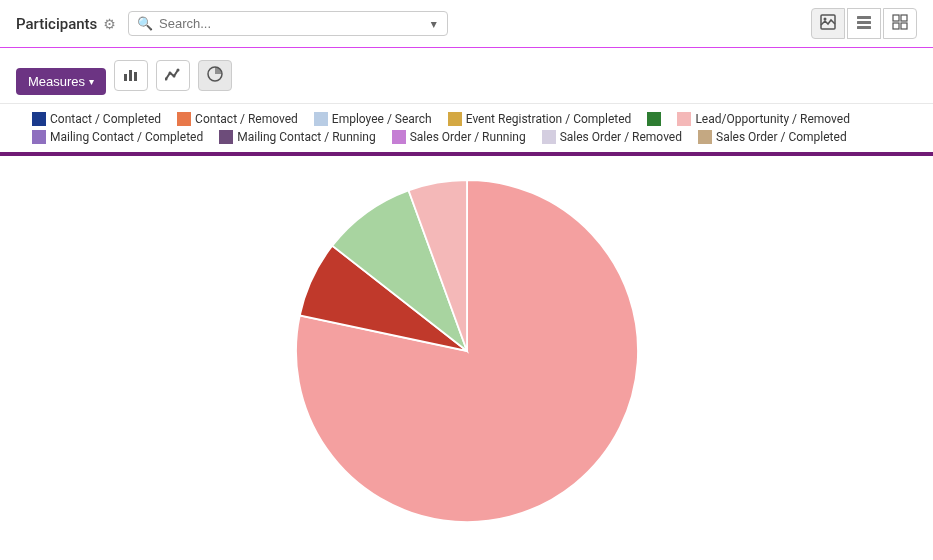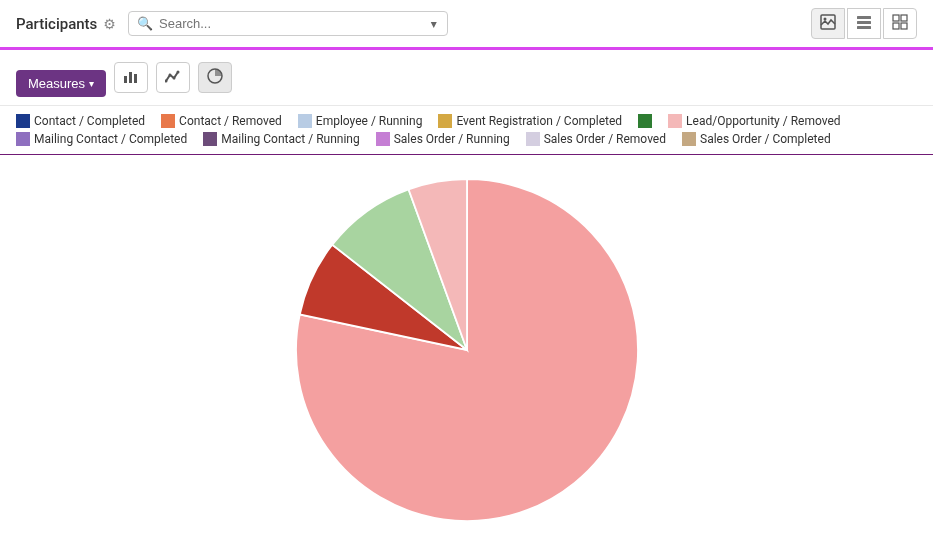--- a/index.html
+++ b/index.html
@@ -2,21 +2,21 @@
 <html><head>
   <meta charset="utf-8">
   <style>
     * { box-sizing: border-box; margin: 0; padding: 0; }
     body { font-family: -apple-system, BlinkMacSystemFont, 'Segoe UI', Roboto, sans-serif; background: #fff; color: #333; font-size: 13px; }
 
     .header {
       display: flex;
       align-items: center;
       padding: 8px 16px;
-      border-bottom: 3px solid #d946ef;
+      border-bottom: 1px solid #d946ef;
       gap: 12px;
     }
     .header-title {
       font-size: 15px;
       font-weight: 500;
       display: flex;
       align-items: center;
       gap: 6px;
     }
     .gear-icon { color: #888; font-size: 14px; cursor: pointer; }
@@ -85,22 +85,22 @@
       background: #fff;
       padding: 5px 8px;
       cursor: pointer;
       font-size: 13px;
       color: #555;
       border-radius: 4px;
     }
     .chart-type-btn.active { background: #e8e8e8; }
 
     .legend-area {
-      padding: 8px 16px;
-      border-bottom: 1px solid #701a75;
+      padding: 8px 32px;
+      border-bottom: 4px solid #701a75;
       display: flex;
       flex-wrap: wrap;
       gap: 4px 16px;
       font-size: 12px;
     }
     .legend-item {
       display: flex;
       align-items: center;
       gap: 4px;
     }
@@ -192,21 +192,21 @@
 <div class="legend-item">
       <span class="legend-color" style="background:#1a3a8c;"></span>
       <span>Contact / Completed</span>
     </div>
     <div class="legend-item">
       <span class="legend-color" style="background:#e8784a;"></span>
       <span>Contact / Removed</span>
     </div>
     <div class="legend-item">
       <span class="legend-color" style="background:#b8cce4;"></span>
-      <span>Employee / Running</span>
+      <span>Employee / Search</span>
     </div>
     <div class="legend-item">
       <span class="legend-color" style="background:#d4a843;"></span>
       <span>Event Registration / Completed</span>
     </div>
     <div class="legend-item">
       <span class="legend-color" style="background:#2e7d32;"></span>
     </div>
     <div class="legend-item">
       <span class="legend-color" style="background:#f4b8b8;"></span>

